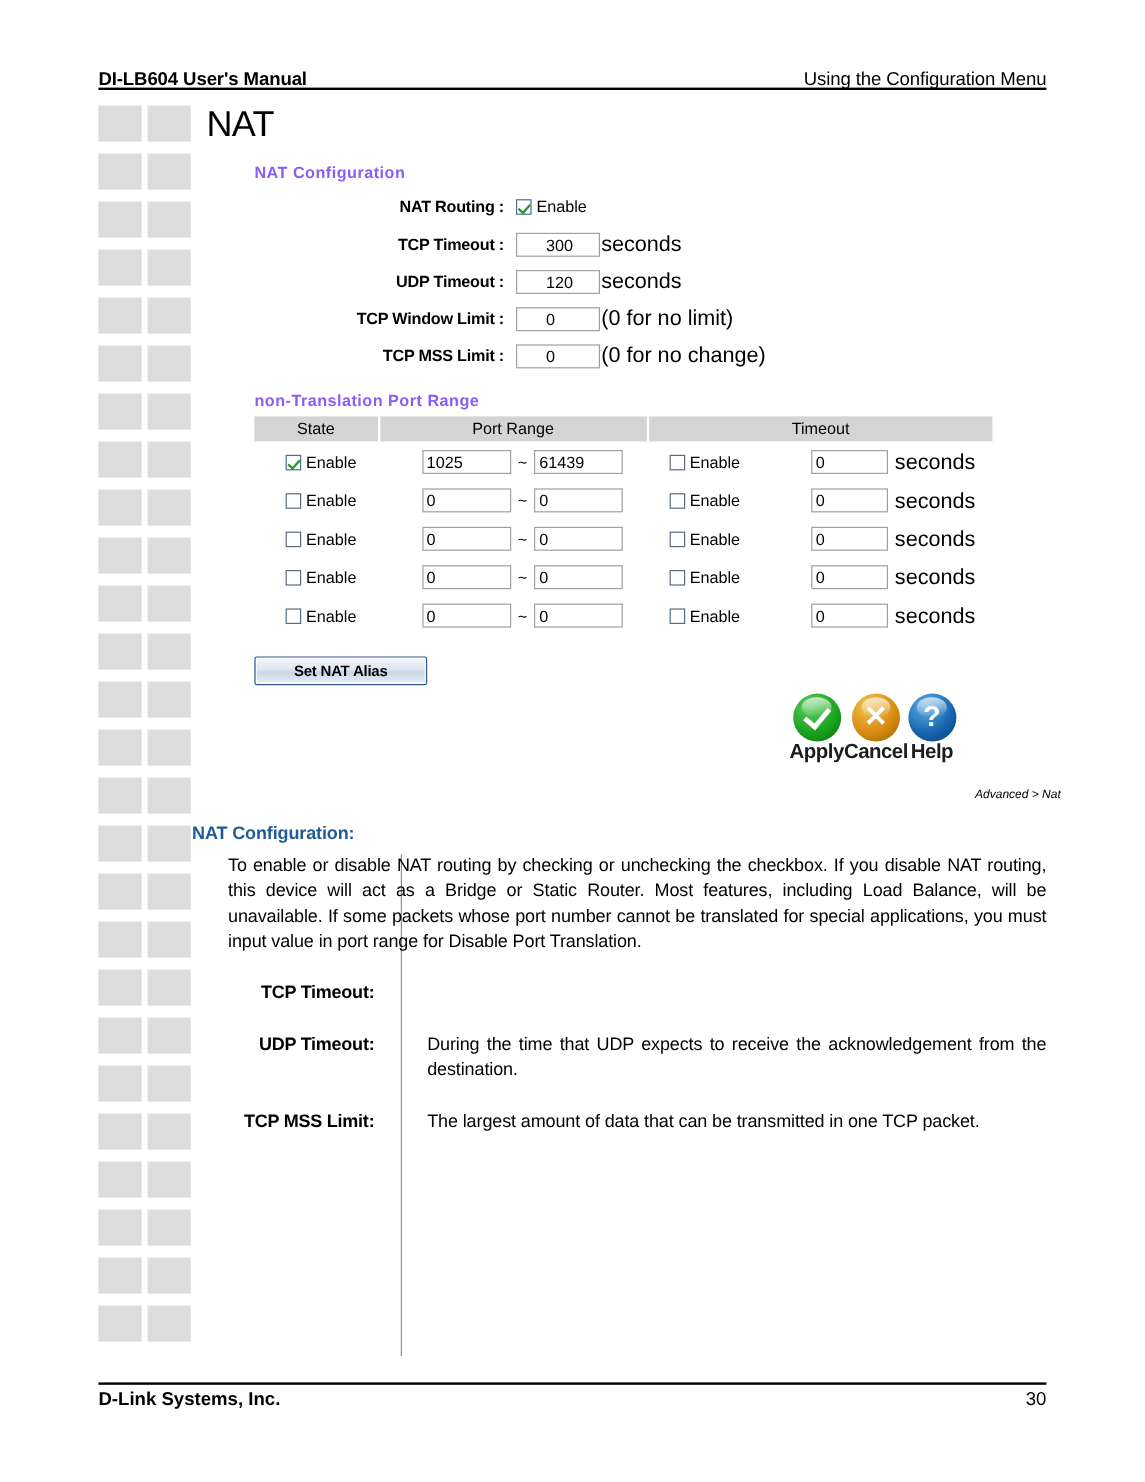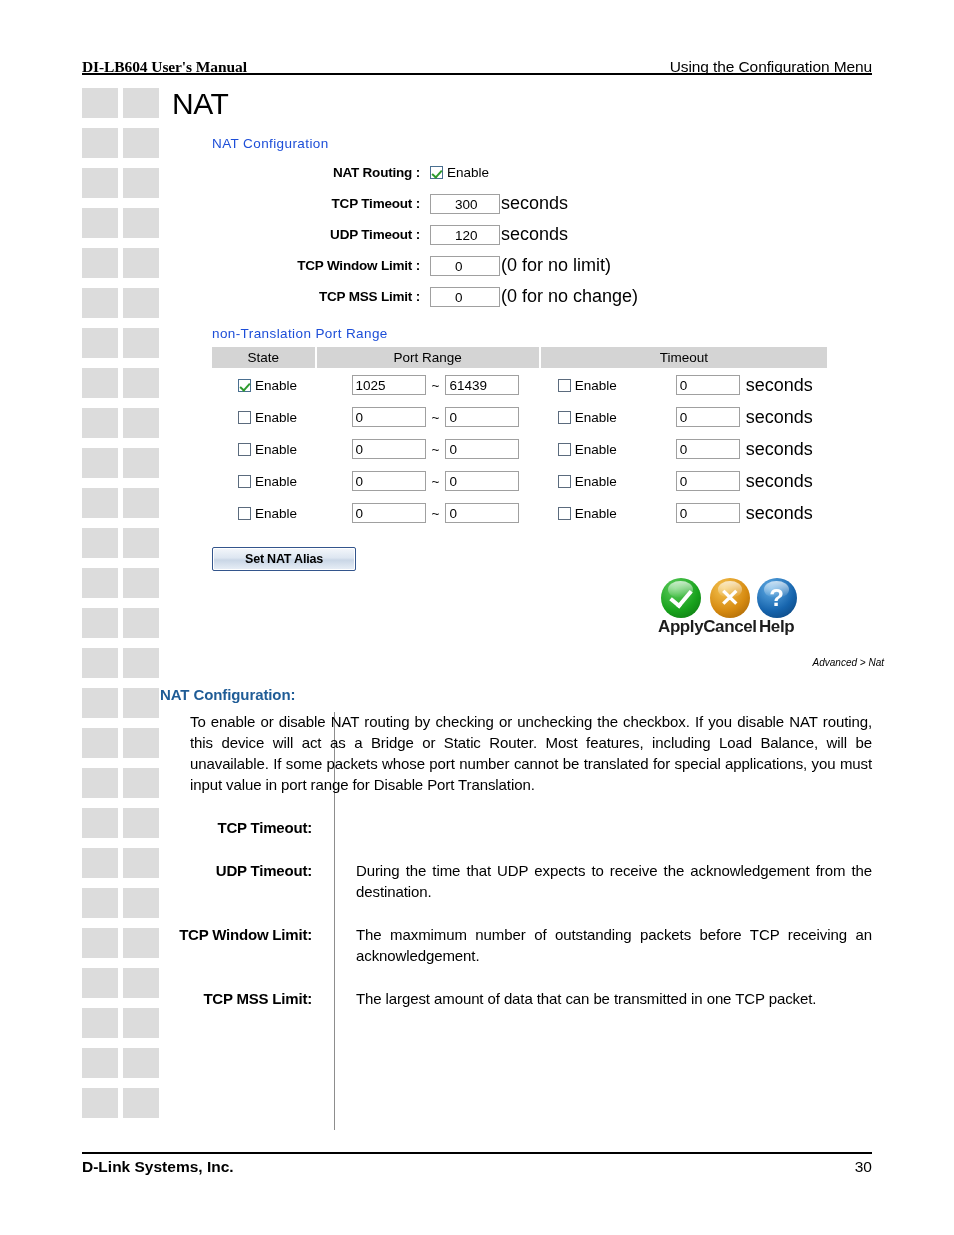--- a/index.html
+++ b/index.html
@@ -17,21 +17,21 @@
   }
 
   
   .page-header {
     position: absolute;
     left: 82px; top: 44px; width: 790px;
     display: flex; justify-content: space-between; align-items: baseline;
     font-size: 15.5px;
     letter-spacing: -0.1px;
   }
-  .page-header .left  { font-weight: bold; font-family: Liberation Serif, serif; }
+  .page-header .left  { font-weight: bold; }
   .page-header .right { font-weight: normal; margin-top: 14px; }
   .rule-top {
     position: absolute;
     left: 82px; top: 73px; width: 790px; height: 2px;
     background: #000;
   }
 
   
   .deco-col {
     position: absolute;
@@ -58,22 +58,22 @@
     line-height: 1;
   }
 
   
   .ui-shot {
     position: absolute;
     left: 208px; top: 136px;
     width: 660px;
   }
   .ui-heading {
-    color: #1d4ed8;
-    font-weight: normal;
+    color: #8b5cf6;
+    font-weight: bold;
     font-size: 13.5px;
     letter-spacing: 0.4px;
     margin: 0 0 6px 4px;
   }
   .ui-heading.second { margin-top: 0; }
 
   .form-rows { margin-left: 0; }
   .form-row {
     display: flex;
     align-items: center;
@@ -587,24 +587,20 @@
         <div class="def-desc">To enable or disable NAT routing by checking or unchecking the checkbox. If you disable NAT routing, this device will act as a Bridge or Static Router. Most features, including Load Balance, will be unavailable. If some packets whose port number cannot be translated for special applications, you must input value in port range for Disable Port Translation.</div>
       </div>
       <div class="def-row">
         <div class="def-term">TCP Timeout:</div>
       </div>
       <div class="def-row">
         <div class="def-term">UDP Timeout:</div>
         <div class="def-desc">During the time that UDP expects to receive the acknowledgement from the destination.</div>
       </div>
       <div class="def-row">
-        <div class="def-term">TCP Window Limit:</div>
-        <div class="def-desc">The maxmimum number of outstanding packets before TCP receiving an acknowledgement.</div>
-      </div>
-      <div class="def-row">
         <div class="def-term">TCP MSS Limit:</div>
         <div class="def-desc">The largest amount of data that can be transmitted in one TCP packet.</div>
       </div>
     </div>
 </div>
 
 <div class="rule-bot"></div>
 <div class="page-footer">
   <span class="left">D-Link Systems, Inc.</span>
   <span class="right">30</span>

